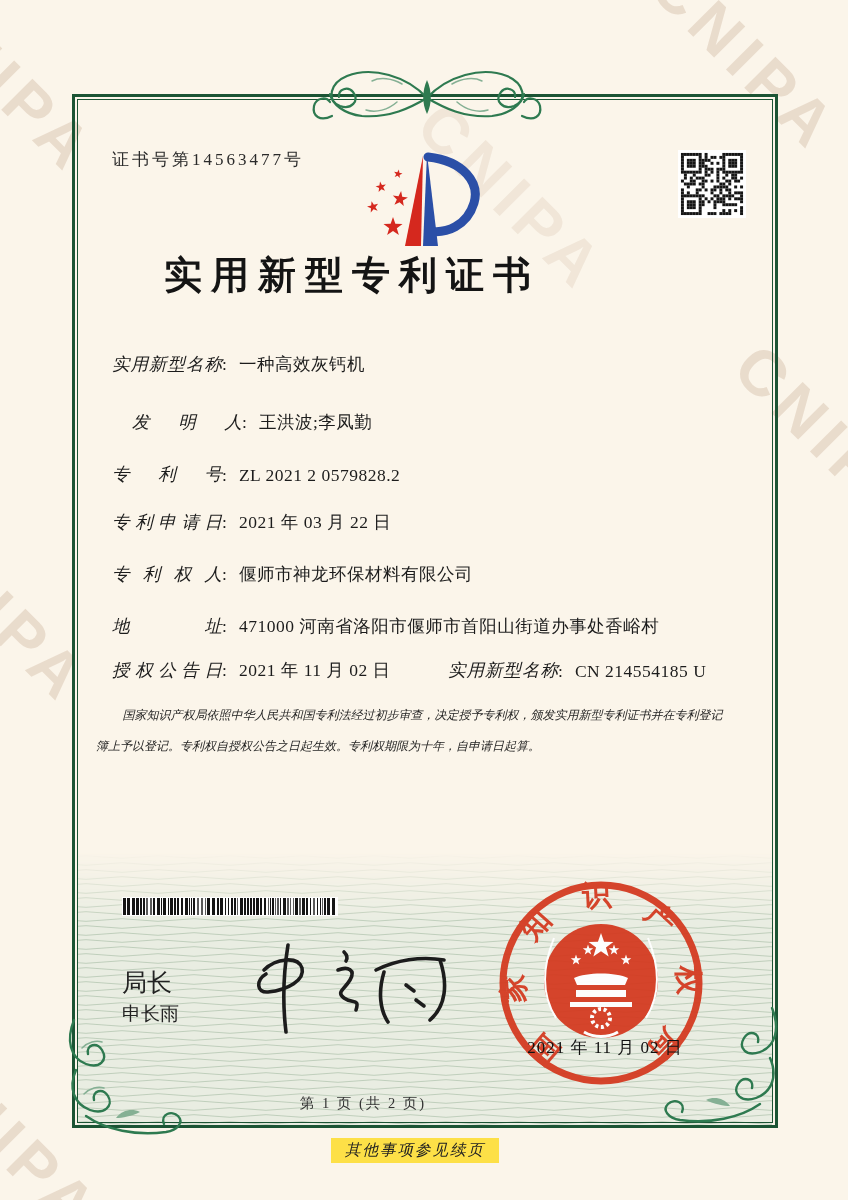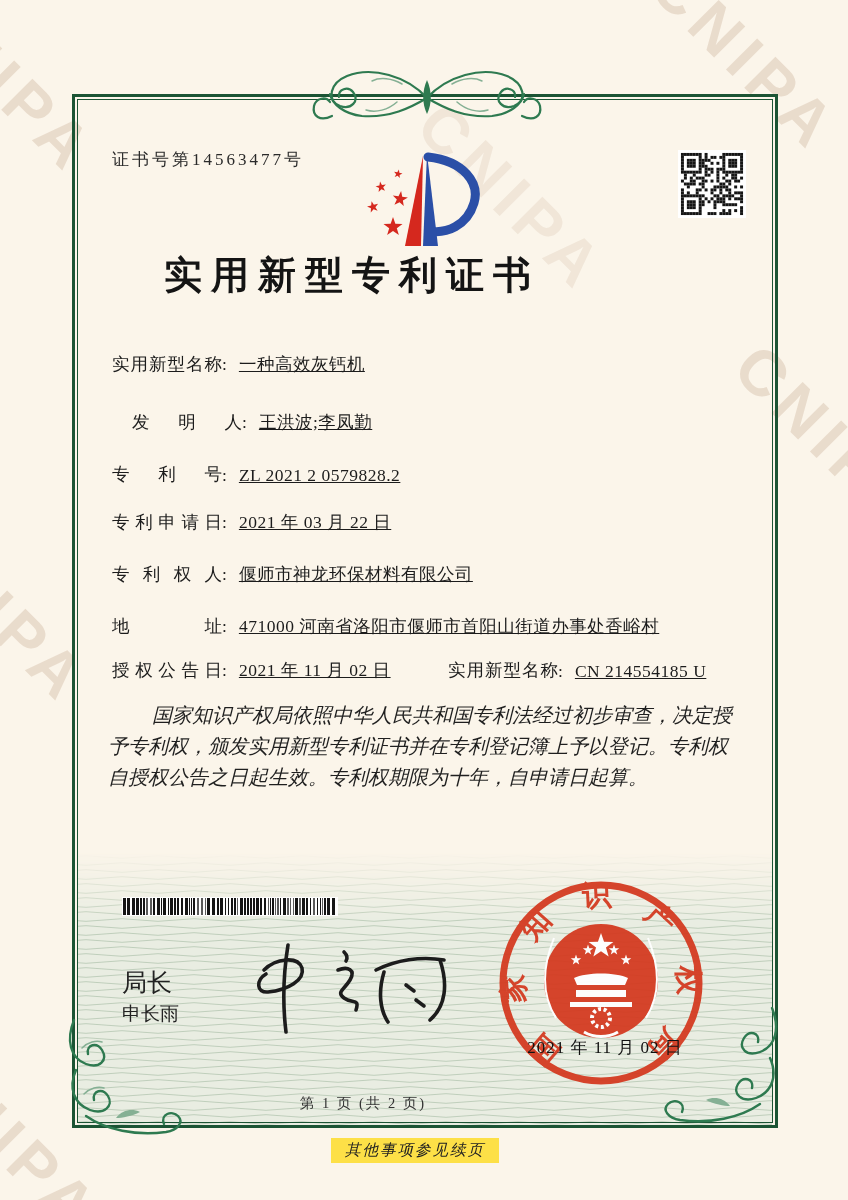--- a/index.html
+++ b/index.html
@@ -45,29 +45,30 @@
   .title {
     position:absolute; left:72px; top:250px; width:560px; z-index:3;
     text-align:center; font-size:38px; font-weight:700; letter-spacing:9px;
     color:#141414;
   }
   .field { position:absolute; left:112px; z-index:3; font-size:17.5px; white-space:nowrap; }
   .field .flabel {
     display:inline-block; width:110px;
     text-align:justify; text-align-last:justify;
     vertical-align:bottom;
+    font-style:italic;
   }
   .field .fcolon { margin-right:12px; }
-  .field .fvalue { letter-spacing:0.5px;text-decoration:underline; }
+  .field .fvalue { letter-spacing:0.5px; }
   .f0{top:352px;} .f1{top:410px;margin-left:20px;} .f2{top:462px;} .f3{top:510px;}
   .f4{top:562px;} .f5{top:614px;} .f6{top:658px;}
   .grant2 { left:448px; top:658px; }
   .bodytext {
-    position:absolute; left:108px; top:700px; width:638px; z-index:3;
-    font-size:20px; line-height:31px; font-style:italic; color:#1f1f1f;
+    position:absolute; left:96px; top:700px; width:638px; z-index:3;
+    font-size:12px; line-height:31px; font-style:italic; color:#1f1f1f;
   }
   .bodytext p { text-indent:2.2em; }
   .barcode { position:absolute; left:122px; top:897px; width:216px; height:19px; z-index:3; }
   .director-title {
     position:absolute; left:122px; top:966px; z-index:3;
     font-family:"Liberation Sans","DejaVu Sans",sans-serif; font-size:25px; color:#222;
   }
   .director-name {
     position:absolute; left:122px; top:1001px; z-index:3;
     font-family:"Liberation Sans","DejaVu Sans",sans-serif; font-size:19px; color:#222;

